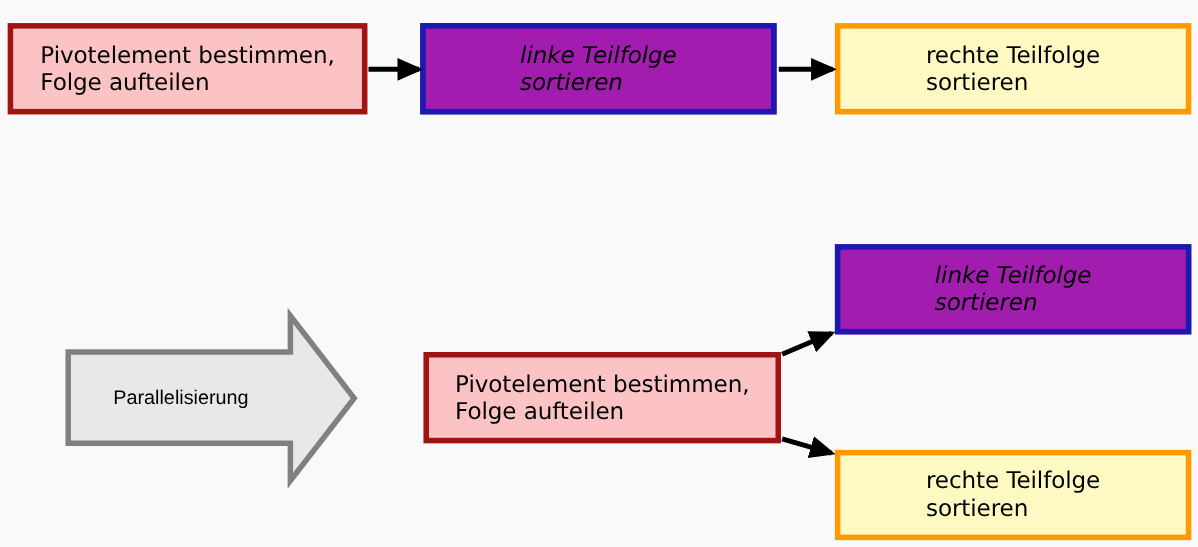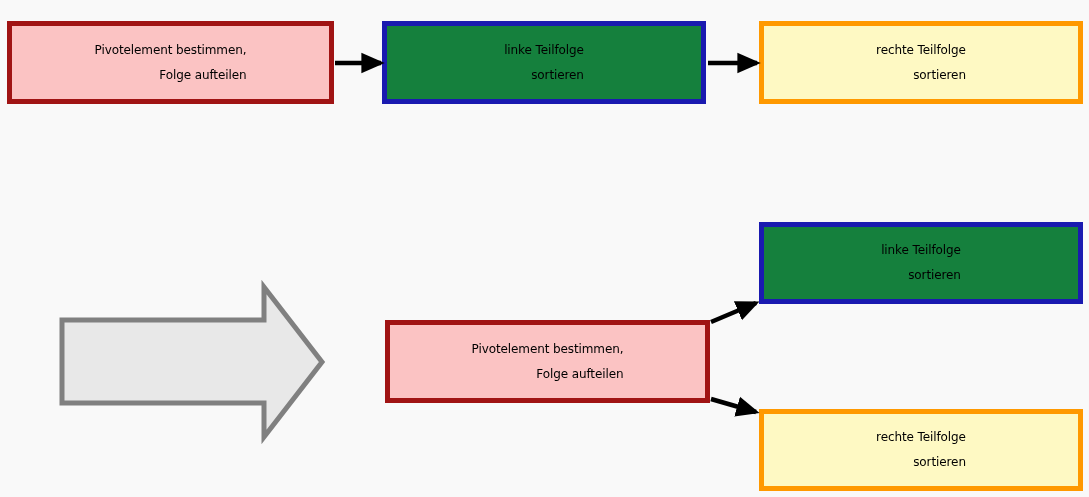--- a/index.html
+++ b/index.html
@@ -17,34 +17,35 @@
     position: relative;
     width: 1089px;
     height: 497px;
   }
   .node {
     position: absolute;
     box-sizing: border-box;
     display: flex;
     align-items: center;
     justify-content: center;
-    text-align: right;
-    font-size: 12px;
+    text-align: left;
+    font-size: 21px;
     line-height: 25px;
     color: #000000;
     letter-spacing: -0.1px;
     white-space: pre-line;
   }
   .node-pink {
     background: #fbc3c3;
     border: 5px solid #a01414;
   }
   .node-blue {
-    background: #15803d;
+    background: #a21caf;
     border: 5px solid #1a1ab0;
+    font-style: italic;
   }
   .node-yellow {
     background: #fef9c3;
     border: 5px solid #ff9900;
   }
   
   #node-top-pivot   { left: 7px;   top: 21px;  width: 327px; height: 83px; }
   #node-top-left    { left: 382px; top: 21px;  width: 324px; height: 83px; }
   #node-top-right   { left: 759px; top: 21px;  width: 324px; height: 83px; }
   
@@ -108,14 +109,15 @@
 
     <line x1="708" y1="63" x2="757" y2="63" stroke="#000000" stroke-width="4.5" marker-end="url(#head)"></line>
 
     <polygon points="62,320 264,320 264,287 322,362 264,437 264,403 62,403" fill="#e8e8e8" stroke="#808080" stroke-width="5" stroke-linejoin="miter"></polygon>
 
     <line x1="711" y1="322" x2="756" y2="303" stroke="#000000" stroke-width="4.5" marker-end="url(#head)"></line>
 
     <line x1="711" y1="399" x2="756" y2="412" stroke="#000000" stroke-width="4.5" marker-end="url(#head)"></line>
   </svg>
 
+  <div class="big-arrow-label">Parallelisierung</div>
 
 </div>
 
 </body></html>

